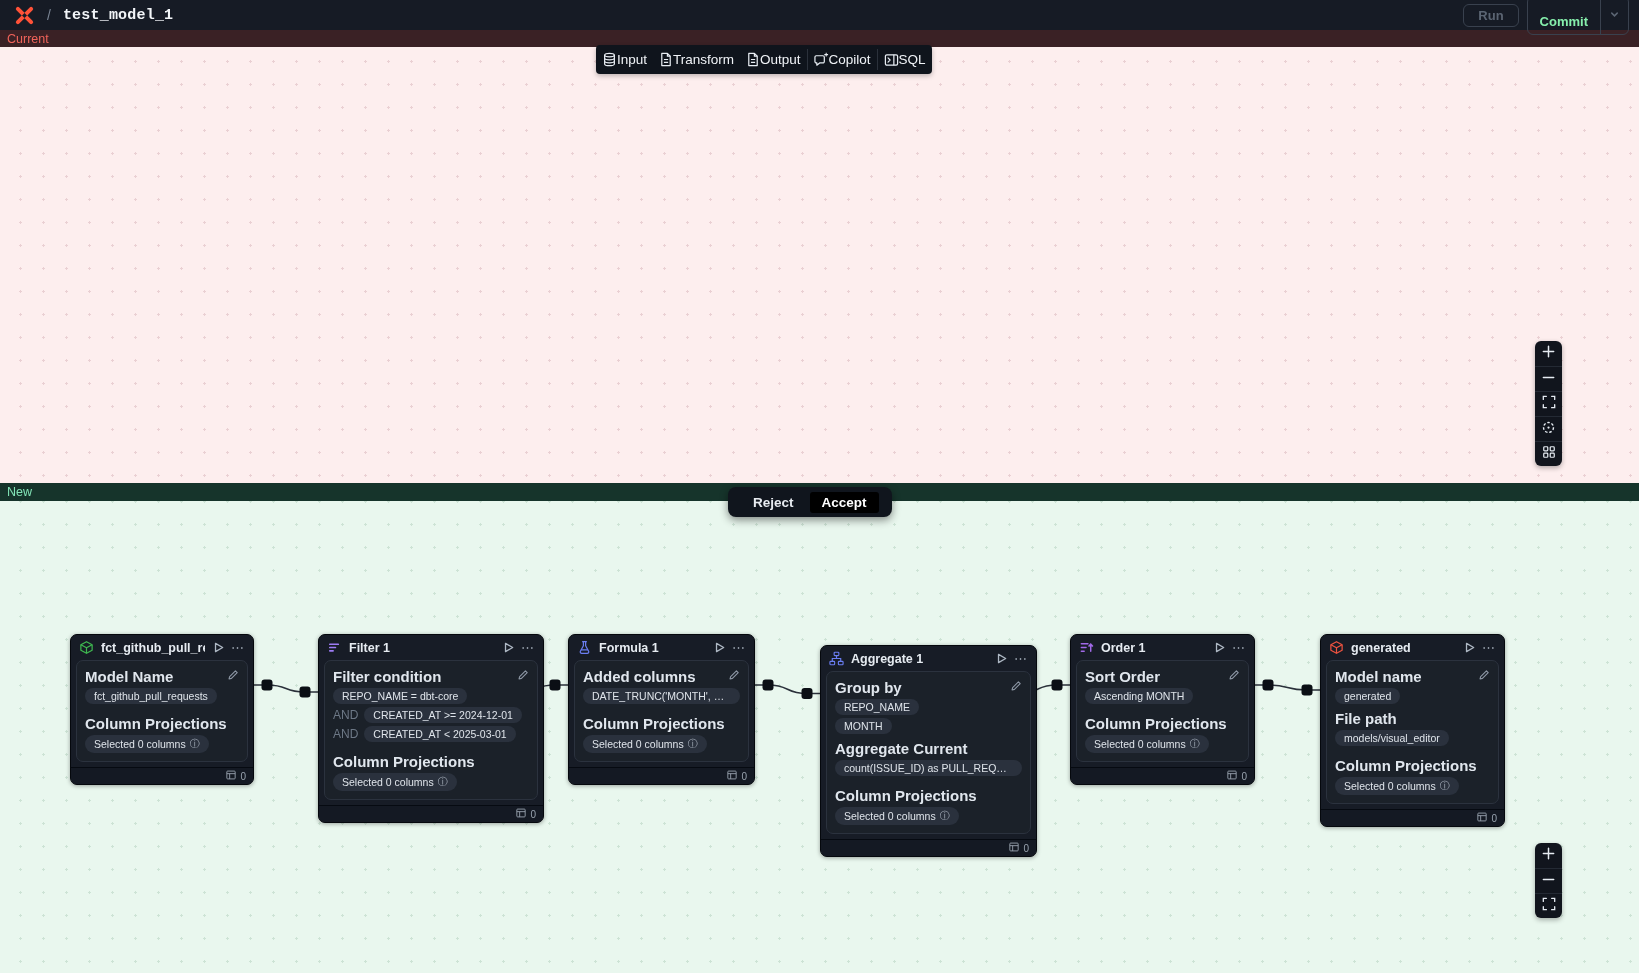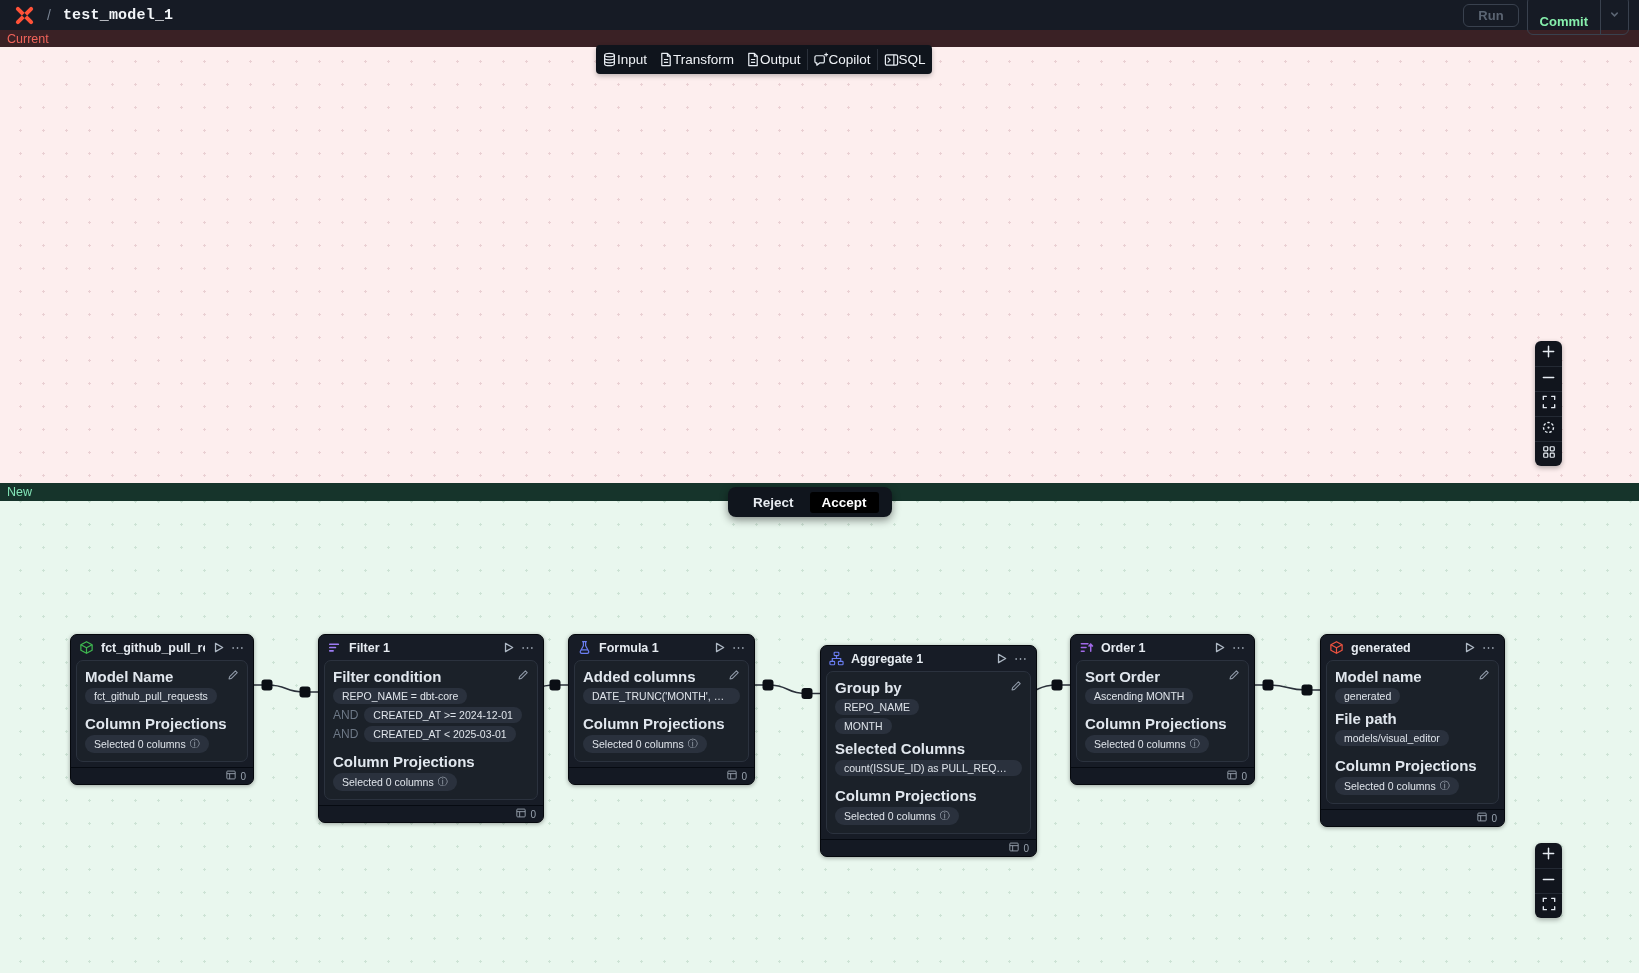--- a/index.html
+++ b/index.html
@@ -430,21 +430,21 @@
                   <span class="ptext">REPO_NAME</span>
                 </span>
               </div>
               <div class="row">
                 <span class="pill">
                   <span class="ptext">MONTH</span>
                 </span>
               </div>
             </div>
             <div class="sec">
-              <div class="sec-label">Selected Columns</div>
+              <div class="sec-label">Aggregate Current</div>
               <div class="row">
                 <span class="pill">
                   <span class="ptext">count(ISSUE_ID) as PULL_REQUEST_…</span>
                 </span>
               </div>
             </div>
             <div class="sec gap">
               <div class="sec-label">Column Projections</div>
               <div class="row">
                 <span class="pill">

